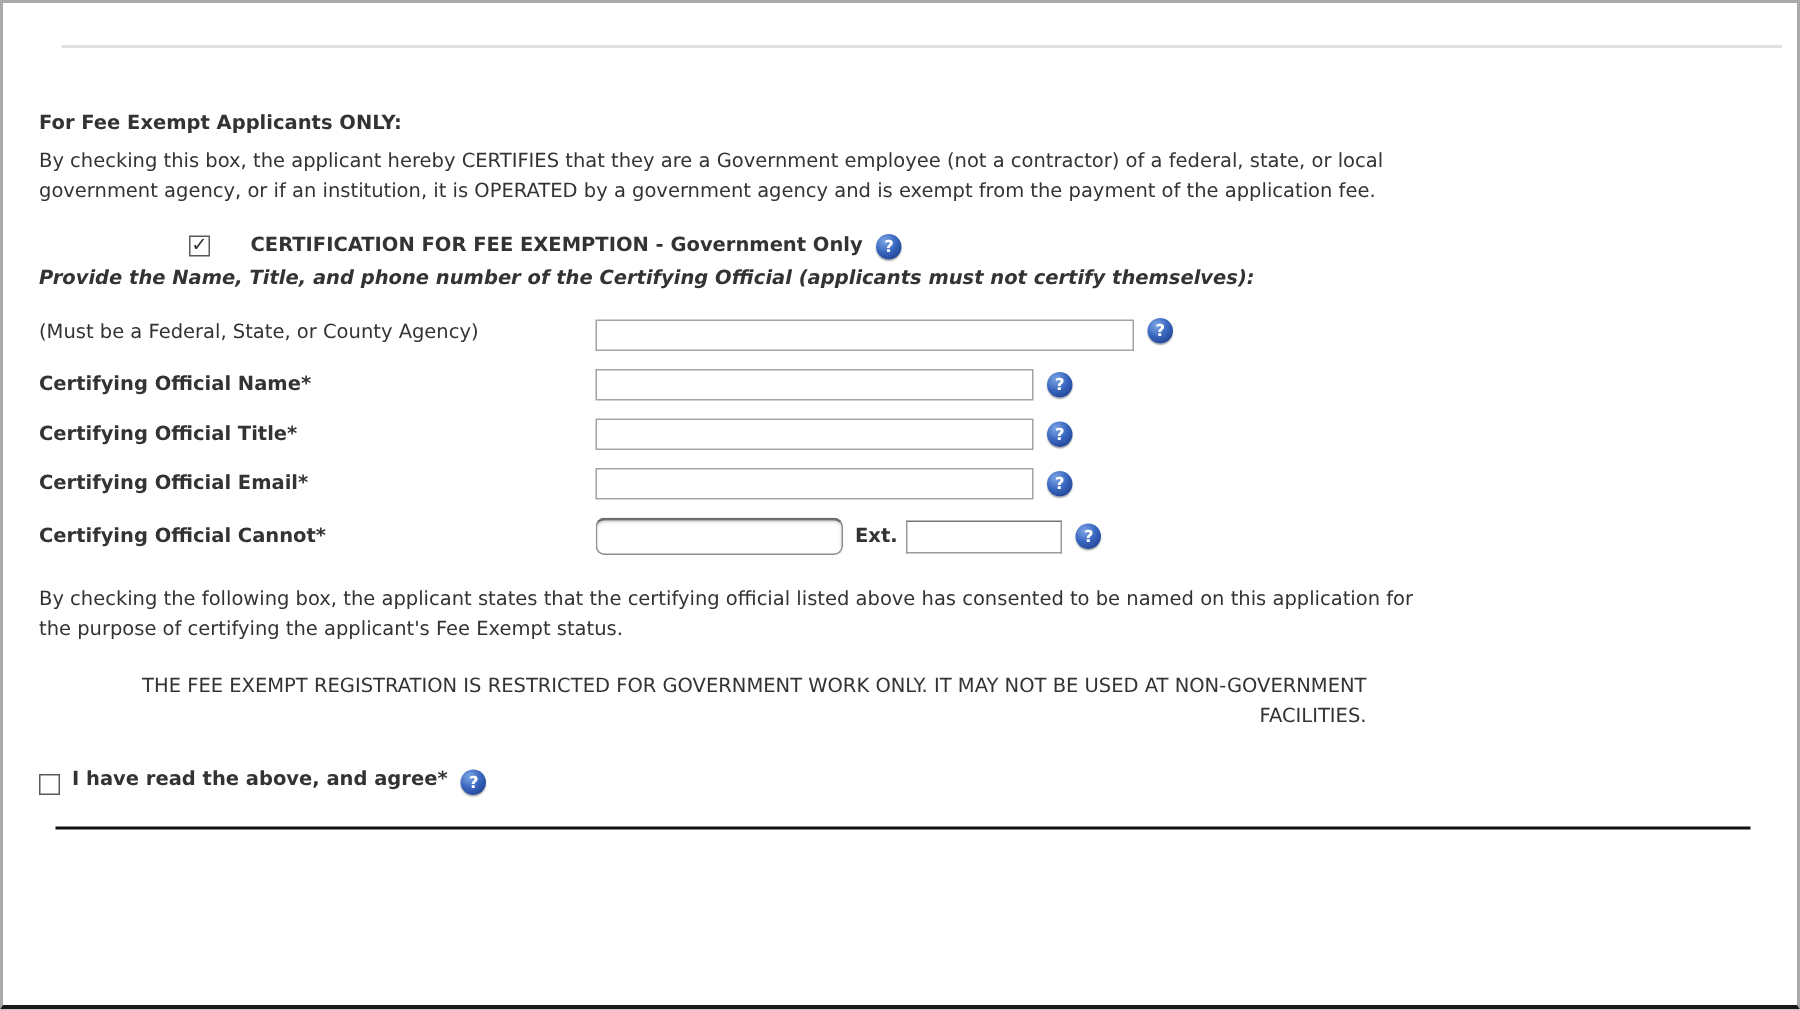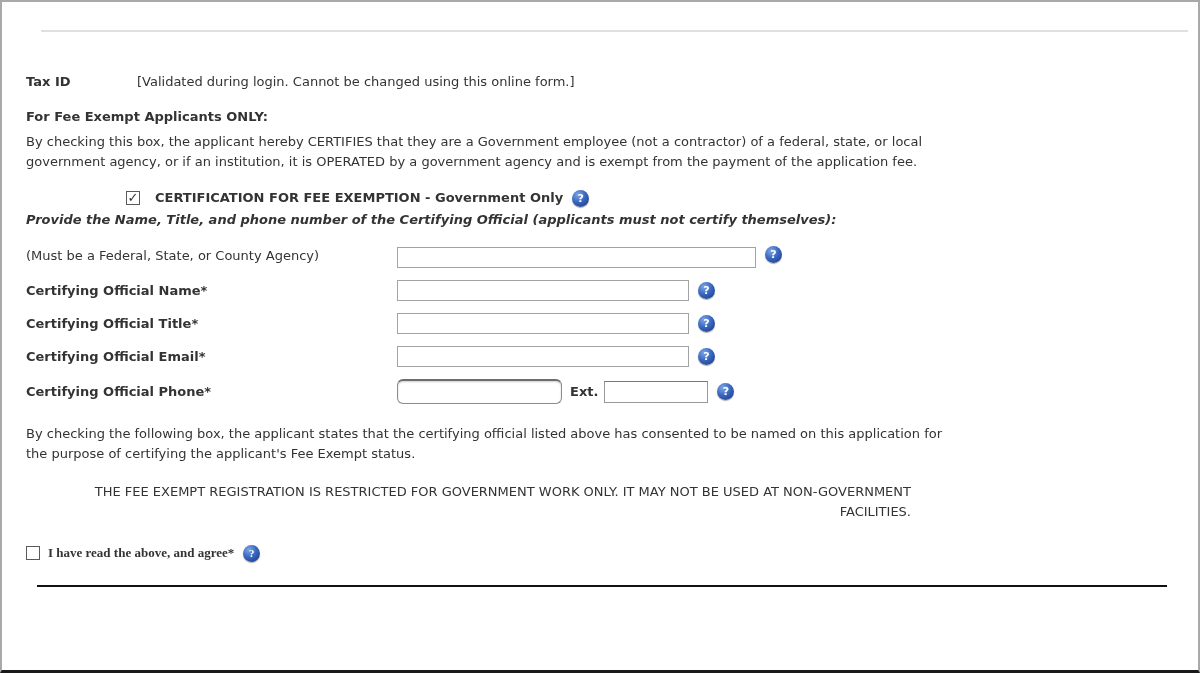--- a/index.html
+++ b/index.html
@@ -42,21 +42,21 @@
     background: #ffffff;
     display: inline-flex; align-items: center; justify-content: center;
     flex: 0 0 14px;
     cursor: default;
     position: relative;
   }
   .checkbox .check {
     font-size: 13px; font-weight: bold; color: #333;
     line-height: 1; position: relative; top: -1px;
   }
-  .cert-label { margin-left: 15px; text-align: right; }
+  .cert-label { margin-left: 27px; text-align: right; }
   .help {
     width: 17px; height: 17px; border-radius: 50%;
     background: radial-gradient(circle at 35% 28%, #7da6e4 0%, #3a67c0 45%, #16337e 100%);
     color: #ffffff; font-size: 11px; font-weight: bold;
     display: inline-flex; align-items: center; justify-content: center;
     margin-left: 9px; flex: 0 0 17px;
     box-shadow: 0 1px 1px rgba(0,0,0,0.35);
     cursor: pointer;
     line-height: 1;
   }
@@ -78,38 +78,34 @@
   .text-input.phone {
     width: 165px; height: 25px;
     border: 1px solid #8c8c8c; border-top: 2px solid #6e6e6e;
     border-radius: 6px;
     box-shadow: inset 0 1px 2px rgba(0,0,0,0.2);
   }
   .ext-label { margin-left: 8px; }
   .text-input.ext { width: 104px; height: 22px; margin-left: 6px; border: 1px solid #999999; border-top-color: #777777; }
   .consent-para { margin-top: 20px; max-width: 935px; }
   .restriction-para { margin-top: 18px; max-width: 885px; text-align: right; }
-  .agree-row { margin-top: 20px; display: flex; align-items: center; height: 22px; font-family: Liberation Serif, serif; }
+  .agree-row { margin-top: 20px; display: flex; align-items: flex-end; height: 22px; }
   .agree-label { margin-left: 8px; }
   .footer { padding: 0 7px 0 11px; }
   .separator { margin-top: 21px; height: 2px; background: #111111; }
 </style>
 </head>
 <body>
 
 <div class="frame">
   <div class="top-rule"></div>
 
   <div class="content">
 
 
-    <div class="taxid">
-      <span class="b taxid-label">Tax ID</span>
-      <span>[Validated during login. Cannot be changed using this online form.]</span>
-    </div>
 
     <div class="b section-heading">For Fee Exempt Applicants ONLY:</div>
 
     <p class="para">By checking this box, the applicant hereby CERTIFIES that they are a Government employee (not a contractor) of a federal, state, or local government agency, or if an institution, it is OPERATED by a government agency and is exempt from the payment of the application fee.</p>
 
     <div class="cert-row">
       <span class="checkbox" role="checkbox" aria-checked="true">
           <span class="check">✓</span>
         </span>
       <span class="b cert-label">CERTIFICATION FOR FEE EXEMPTION - Government Only</span>
@@ -138,21 +134,21 @@
       <span class="help">?</span>
     </div>
 
     <div class="form-row">
       <div class="label-col b">Certifying Official Email*</div>
       <input type="text" class="text-input mid" value="" style="">
       <span class="help">?</span>
     </div>
 
     <div class="form-row">
-      <div class="label-col b">Certifying Official Phone*</div>
+      <div class="label-col b">Certifying Official Cannot*</div>
       <input type="text" class="text-input phone" value="" style="">
       <span class="b ext-label">Ext.</span>
       <input type="text" class="text-input ext" value="" style="">
       <span class="help">?</span>
     </div>
 
     <p class="consent-para">By checking the following box, the applicant states that the certifying official listed above has consented to be named on this application for the purpose of certifying the applicant's Fee Exempt status.</p>
 
     <p class="restriction-para">THE FEE EXEMPT REGISTRATION IS RESTRICTED FOR GOVERNMENT WORK ONLY. IT MAY NOT BE USED AT NON-GOVERNMENT FACILITIES.</p>
 

